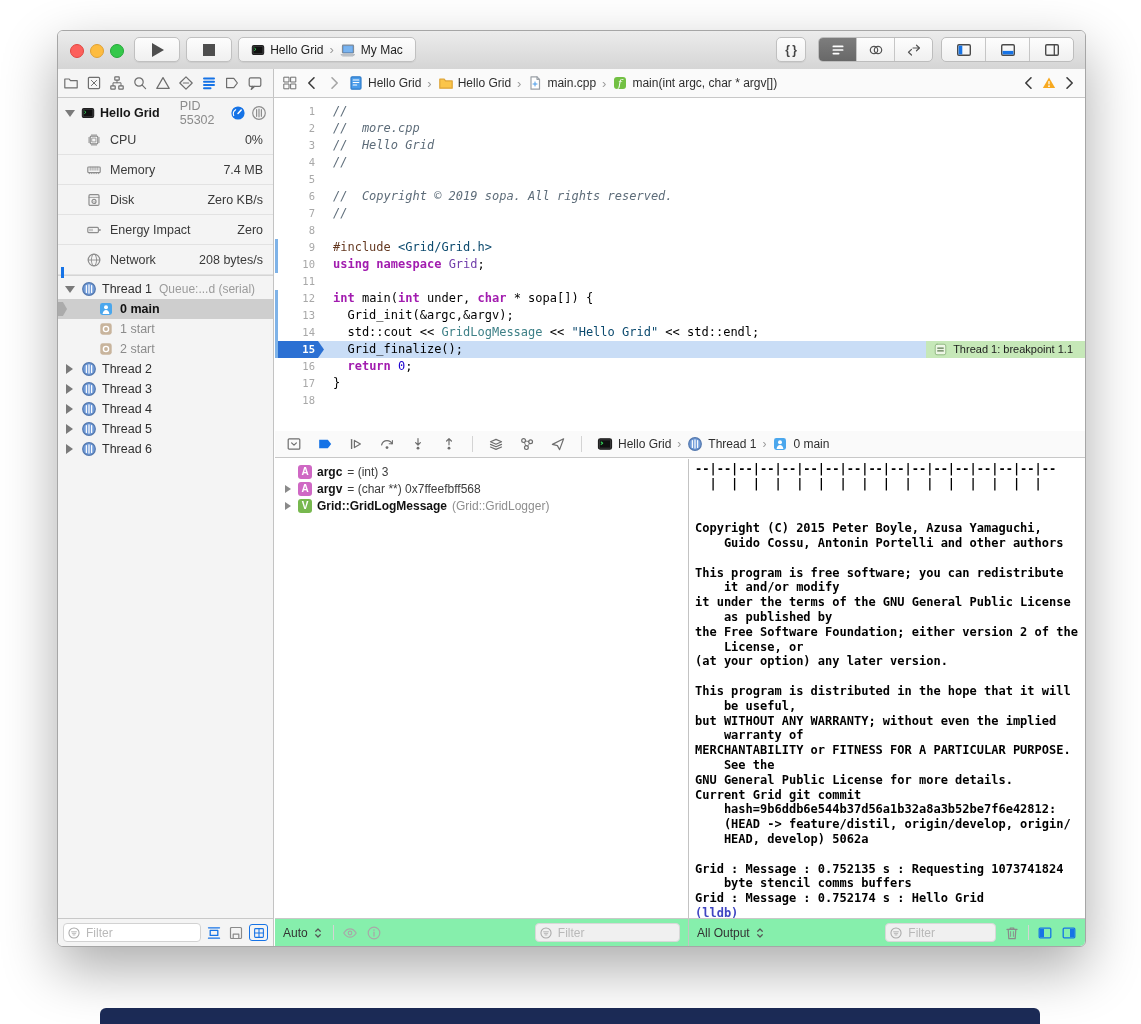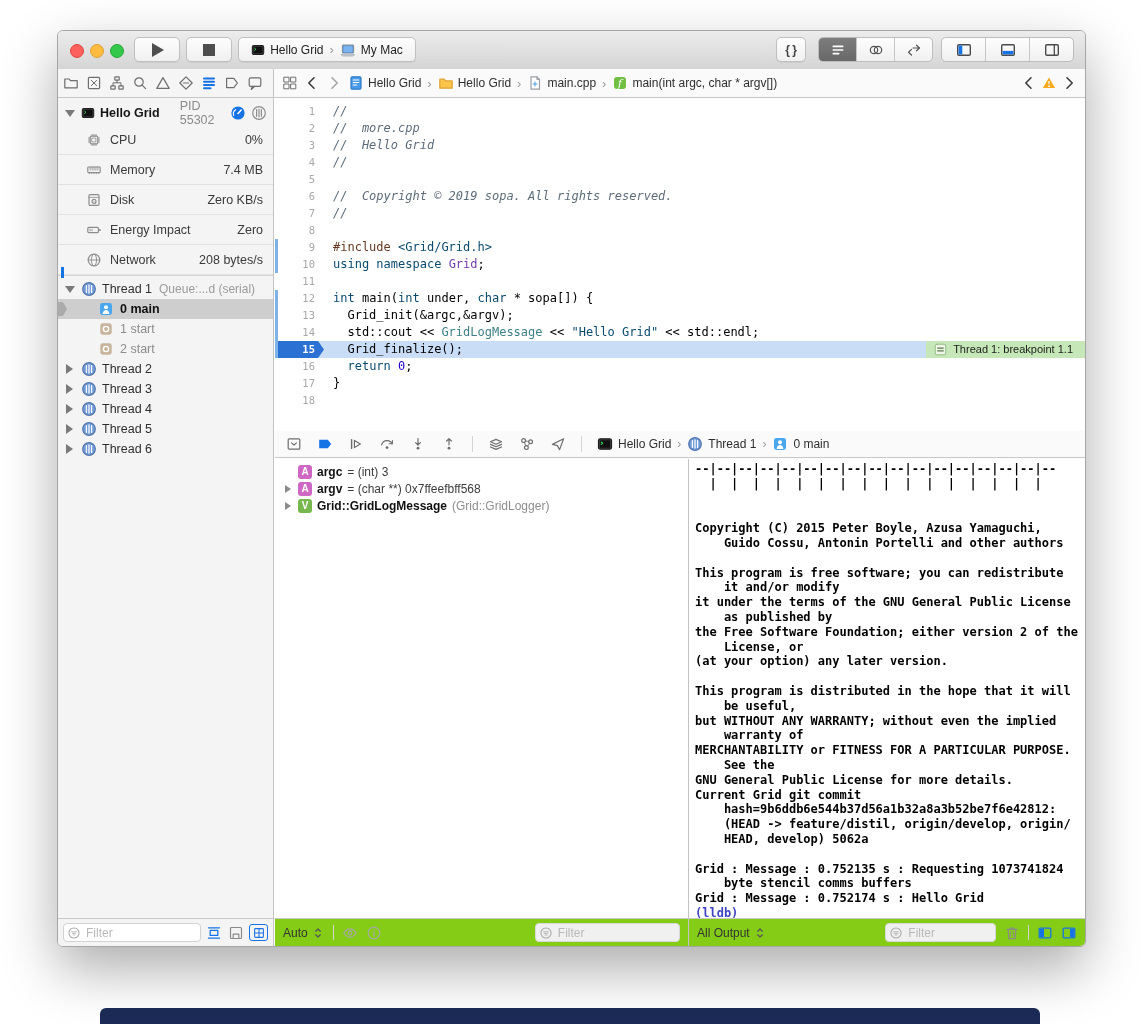--- a/index.html
+++ b/index.html
@@ -68,21 +68,21 @@
   .code-line{display:flex;height:17px;line-height:17px;white-space:pre;align-items:stretch}
   .code-line.current{background:#c9ddf6}
   .chg{width:3px;flex:none}
   .chg.on{background:#7fb3e8}
   .ln{width:37px;flex:none;text-align:right;padding-right:9px;color:#a8a8a8;font-size:10.5px;box-sizing:content-box}
   .ln.bp{background:#2b70d3;color:#fff;font-weight:bold;clip-path:polygon(0 0,calc(100% - 6px) 0,100% 50%,calc(100% - 6px) 100%,0 100%)}
   .codetxt{padding-left:9px}
   .tk.cmt{color:#5d6c79;font-style:italic}
   .tk.pre{color:#643820}
   .tk.str{color:#0c4a6e}
-  .tk.kw{color:#0c4a6e;font-weight:normal}
+  .tk.kw{color:#a21caf;font-weight:bold}
   .tk.typ{color:#3e8087}
   .tk.num{color:#1c00cf}
   .tk.ns{color:#703daa}
   .tk.pln{color:#000}
   .anno{margin-left:auto;display:flex;align-items:center;gap:5px;background:#c6e8b8;padding:0 12px 0 6px;font-family:"Liberation Sans",sans-serif;font-size:11px;color:#1c1c1c}
   
   .dbgbar{position:absolute;left:217px;top:400px;width:810px;height:27px;background:#fafafa;border-bottom:1px solid #c8c8c8;display:flex;align-items:center;gap:15px;padding:0 11px;box-sizing:border-box;font-size:12px;color:#2e2e2e}
   .dbgbar .vsep{width:1px;height:16px;background:#d4d4d4}
   .dbgcrumbs{display:flex;align-items:center;gap:6px}
   
@@ -91,21 +91,21 @@
   .varrow .vtri{width:10px;display:inline-block;flex:none}
   .varrow .vtri .tri{border-top-width:4px;border-left-width:6px;border-left-color:#8a8a8a;border-top-color:transparent}
   .badge{width:14px;height:14px;border-radius:3px;color:#fff;font-size:10px;font-weight:bold;display:inline-flex;align-items:center;justify-content:center;flex:none}
   .varrow .vname{font-weight:bold;color:#111}
   .varrow .vval{color:#3c3c3c}
   .varrow .vval.muted{color:#8e8e8e}
   
   .console{position:absolute;left:630px;top:428px;width:397px;height:459px;background:#fff;border-left:1px solid #c3c3c3;font-family:"DejaVu Sans Mono",monospace;font-size:12px;font-weight:bold;line-height:14.8px;white-space:pre;color:#000;padding:3px 0 0 6px;box-sizing:border-box;overflow:hidden}
   .con-line.lldb{color:#3f45c2}
   
-  .bbar{position:absolute;top:887px;height:28px;background:#84cc16;border-top:1px solid #c8c8c8;display:flex;align-items:center;box-sizing:border-box;font-size:12px;color:#333}
+  .bbar{position:absolute;top:887px;height:28px;background:#86efac;border-top:1px solid #c8c8c8;display:flex;align-items:center;box-sizing:border-box;font-size:12px;color:#333}
   .bbar.varsbar{left:217px;width:413px;padding:0 8px;gap:8px}
   .bbar.conbar{left:630px;width:397px;border-left:1px solid #c3c3c3;padding:0 8px;gap:8px}
   .popup{display:flex;align-items:center;gap:3px;color:#333}
   .bbar .vsep{width:1px;height:15px;background:#d4d4d4}
   .grow{flex:1}
 </style>
 </head>
 <body>
 
 <div class="dock"></div>

